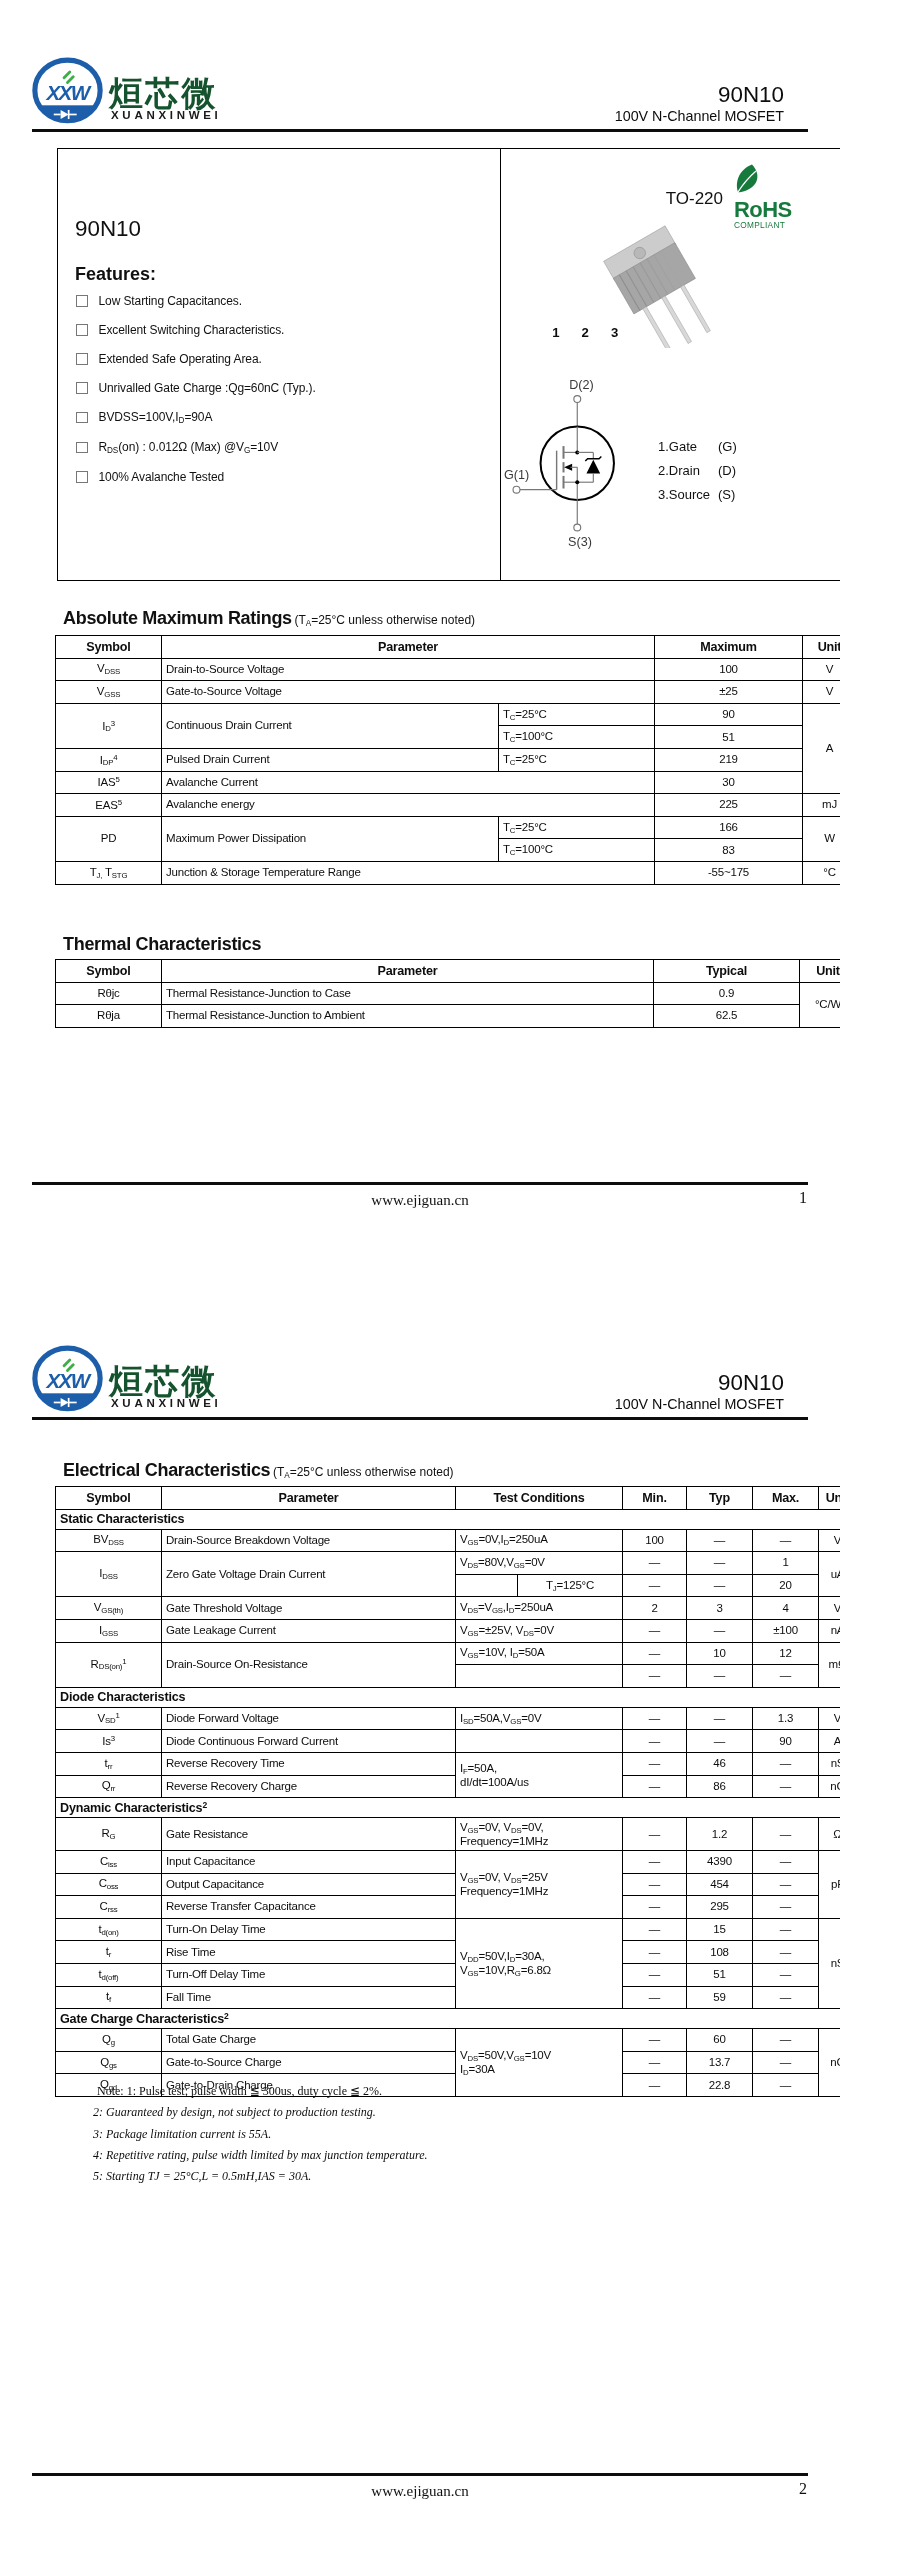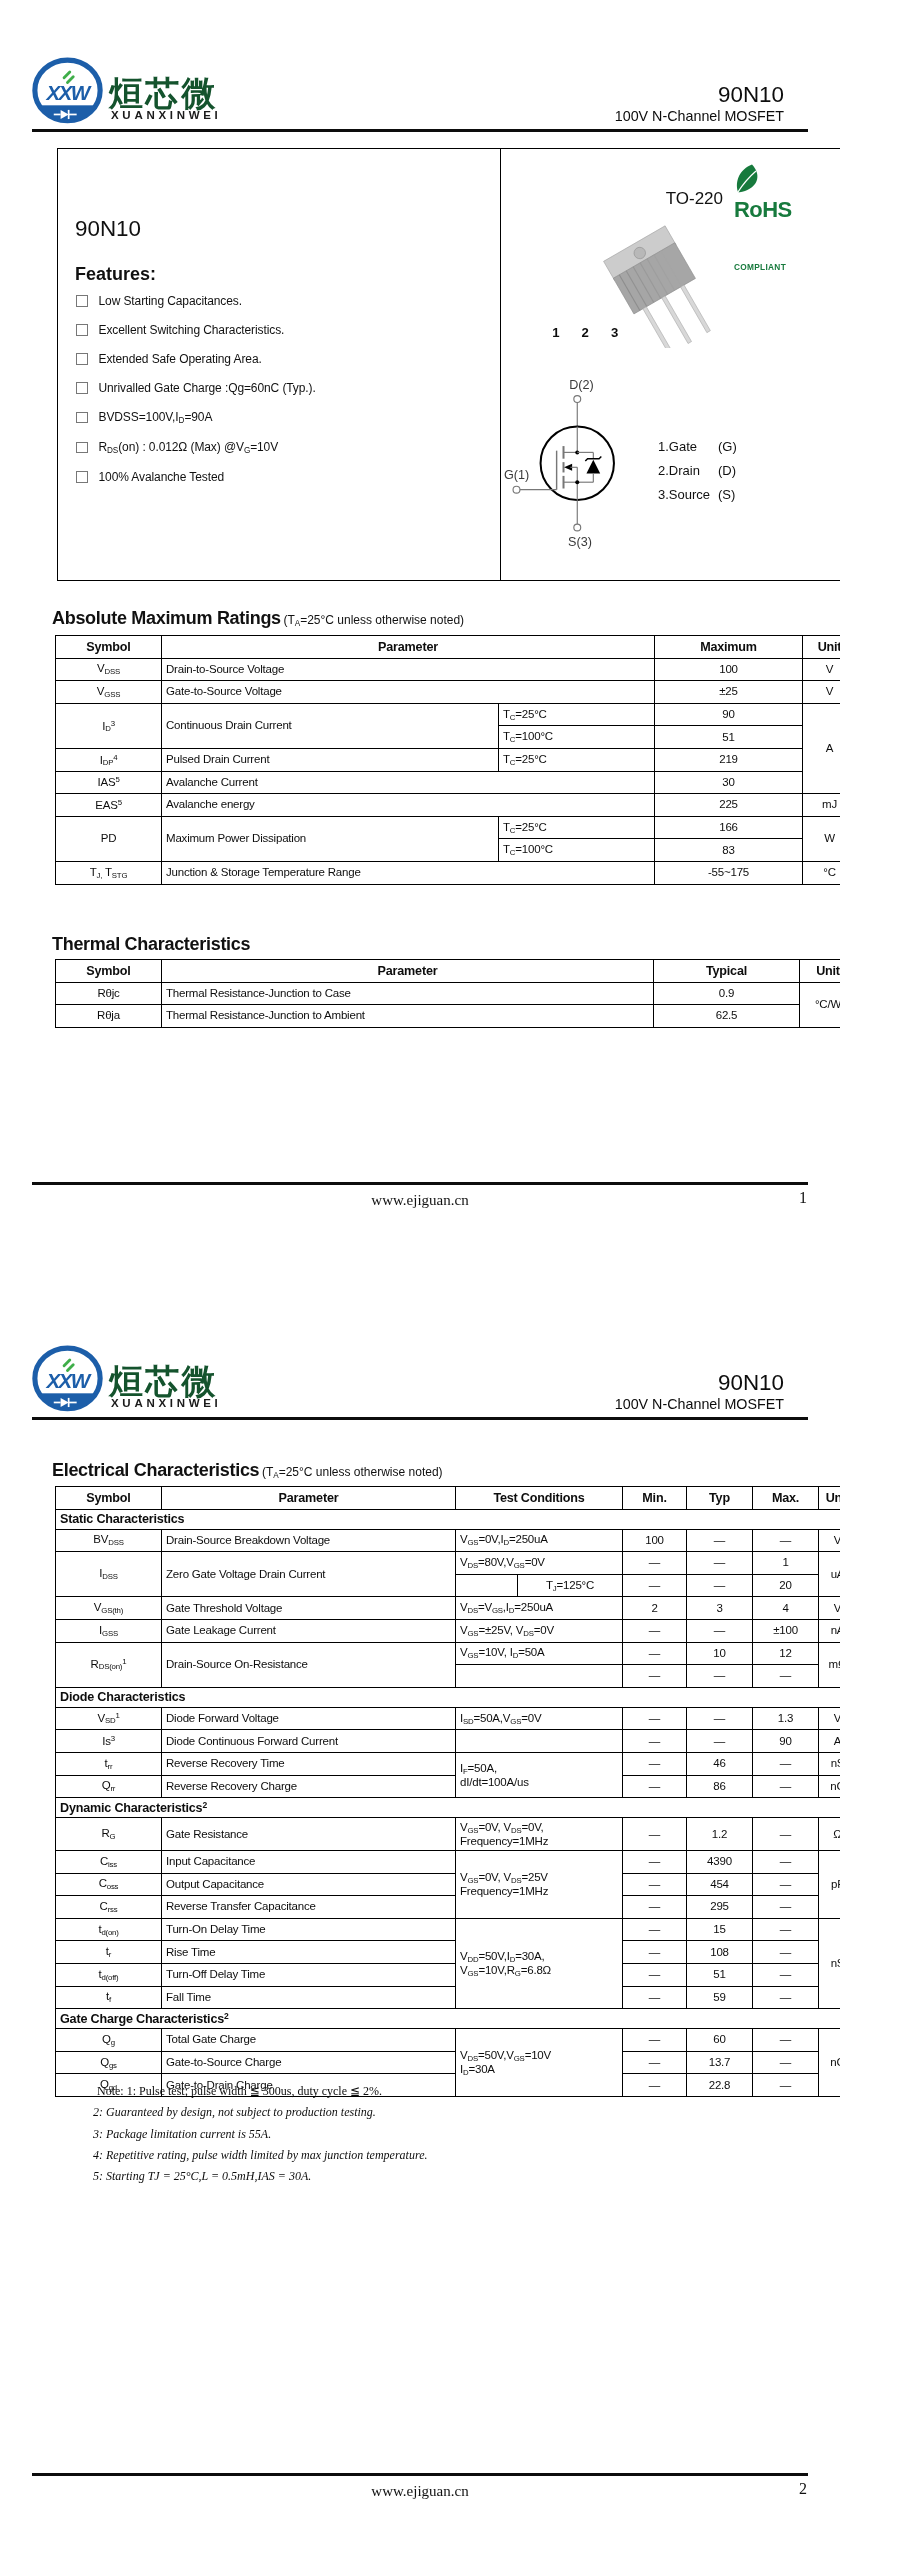--- a/index.html
+++ b/index.html
@@ -33,32 +33,32 @@
   .pbox-divider{position:absolute;left:442px;top:0;bottom:0;width:1.1px;background:#000;}
   .pb-part{position:absolute;left:17px;top:67px;font-size:22.4px;}
   .pb-feat-title{position:absolute;left:17px;top:115px;font-size:18px;font-weight:bold;}
   .feat-list{position:absolute;left:18.4px;top:145px;}
   .feat{display:flex;align-items:center;margin-bottom:15px;font-size:12px;letter-spacing:-0.1px;}
   .cb{display:inline-block;width:9.8px;height:9.8px;border:1.1px solid #777;margin-right:10.3px;flex:0 0 auto;}
   .to220-label{position:absolute;left:493px;top:40px;width:172px;text-align:right;font-size:17px;}
   .rohs{position:absolute;left:676px;top:12.6px;display:flex;gap:3.4px;align-items:flex-start;flex-direction:column;}
   .rohs-text{line-height:1;}
   .rohs-line1{font-size:22px;font-weight:bold;color:var(--rohs-green);letter-spacing:-0.6px;}
-  .rohs-line2{font-size:8.3px;font-weight:bold;color:var(--rohs-green);letter-spacing:0.3px;margin-top:42px;}
+  .rohs-line2{font-size:8.3px;font-weight:normal;color:var(--rohs-green);letter-spacing:0.3px;}
   .pkg-svg{position:absolute;left:485px;top:73px;width:195px;height:126px;}
   .pins-text{font-size:23px;font-weight:bold;letter-spacing:16px;fill:#0d0d0d;
     font-family:"Liberation Sans","DejaVu Sans",sans-serif;}
   .mos-svg{position:absolute;left:439px;top:227px;width:172px;height:178px;}
   .mos-lbl{font-size:22px;fill:#3a3a3a;font-family:"Liberation Sans","DejaVu Sans",sans-serif;}
   .legend{position:absolute;left:600px;top:290px;font-size:13px;}
   .leg-row{margin-bottom:9.2px;}
   .leg-n{display:inline-block;width:60px;}
 
   
-  .sect-title{position:absolute;left:52px;white-space:nowrap;}
+  .sect-title{position:absolute;left:63px;white-space:nowrap;}
   .h2{font-size:18px;font-weight:bold;letter-spacing:-0.3px;}
   .h2n{font-size:12px;font-weight:normal;}
 
   
   table.dtab{position:absolute;left:55px;width:801px;border-collapse:collapse;table-layout:fixed;
     border:1.7px solid #000;background:#fff;}
   .dtab td{border:1.1px solid #000;border-top-width:1.7px;border-bottom-width:1.7px;
     text-align:center;vertical-align:middle;font-size:11.5px;letter-spacing:-0.2px;
     padding:2.3px 4px;height:17px;line-height:1.15;color:#0d0d0d;}
   .dtab td.al{text-align:left;}

